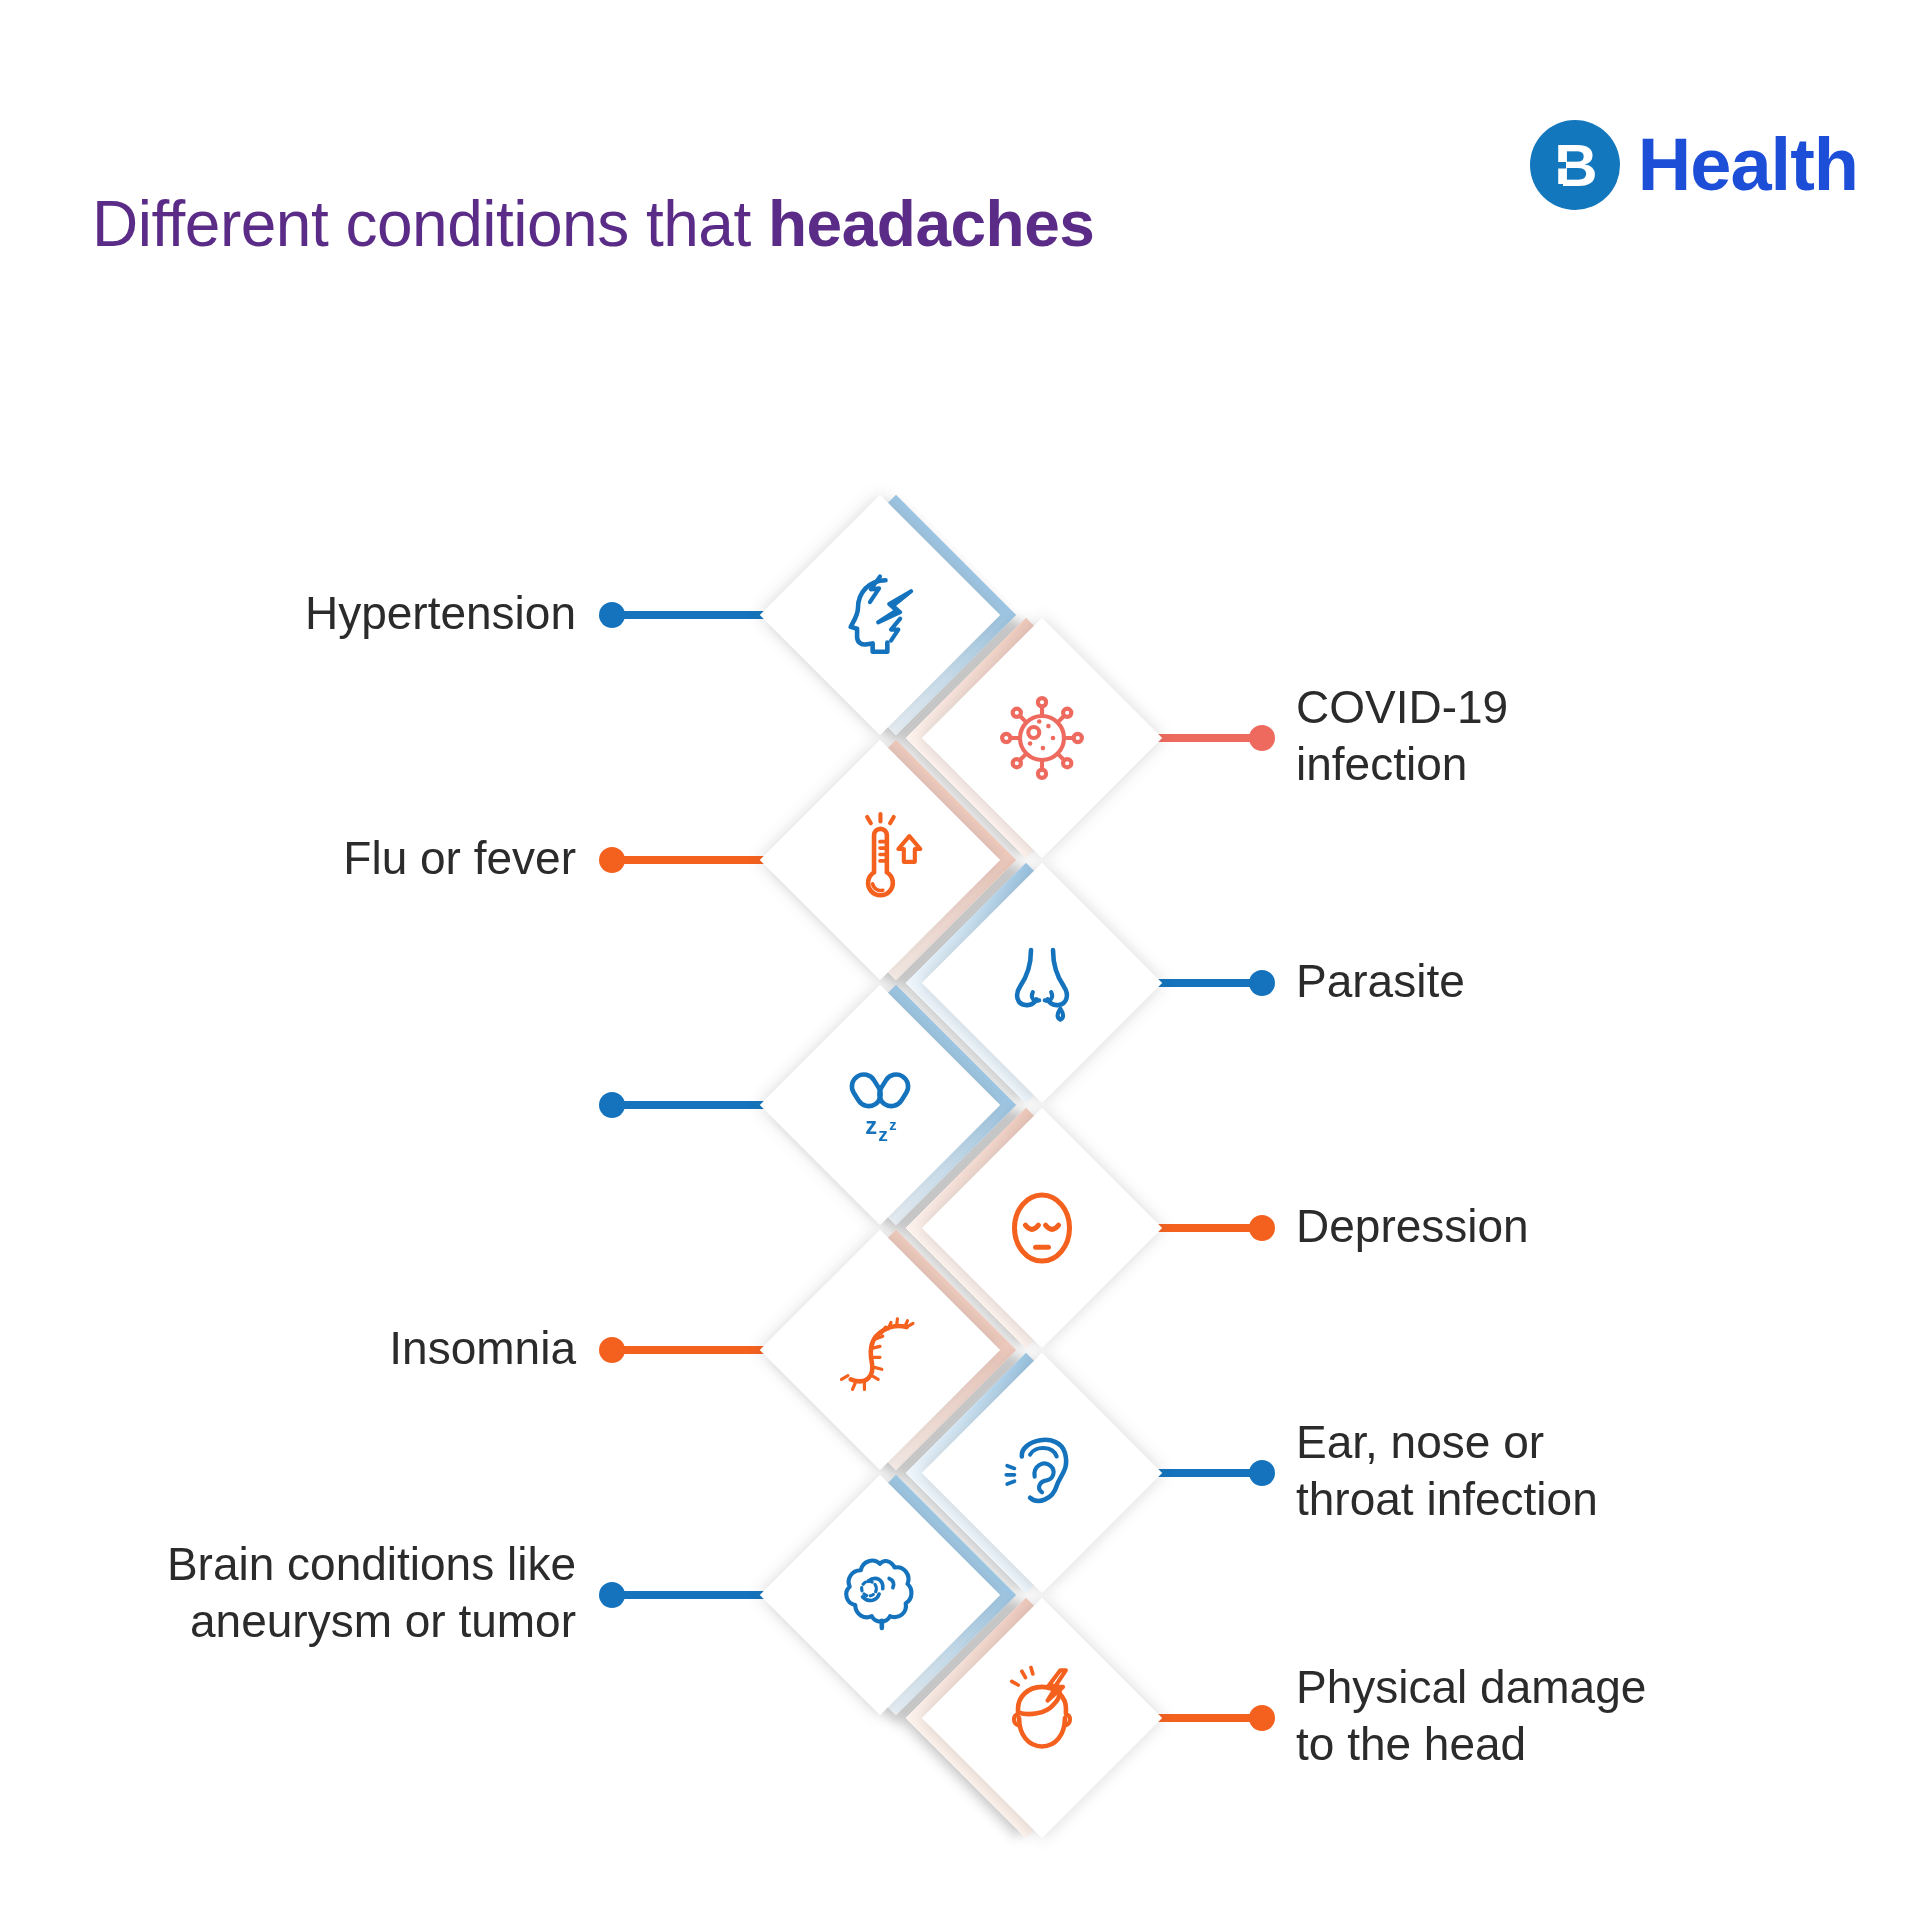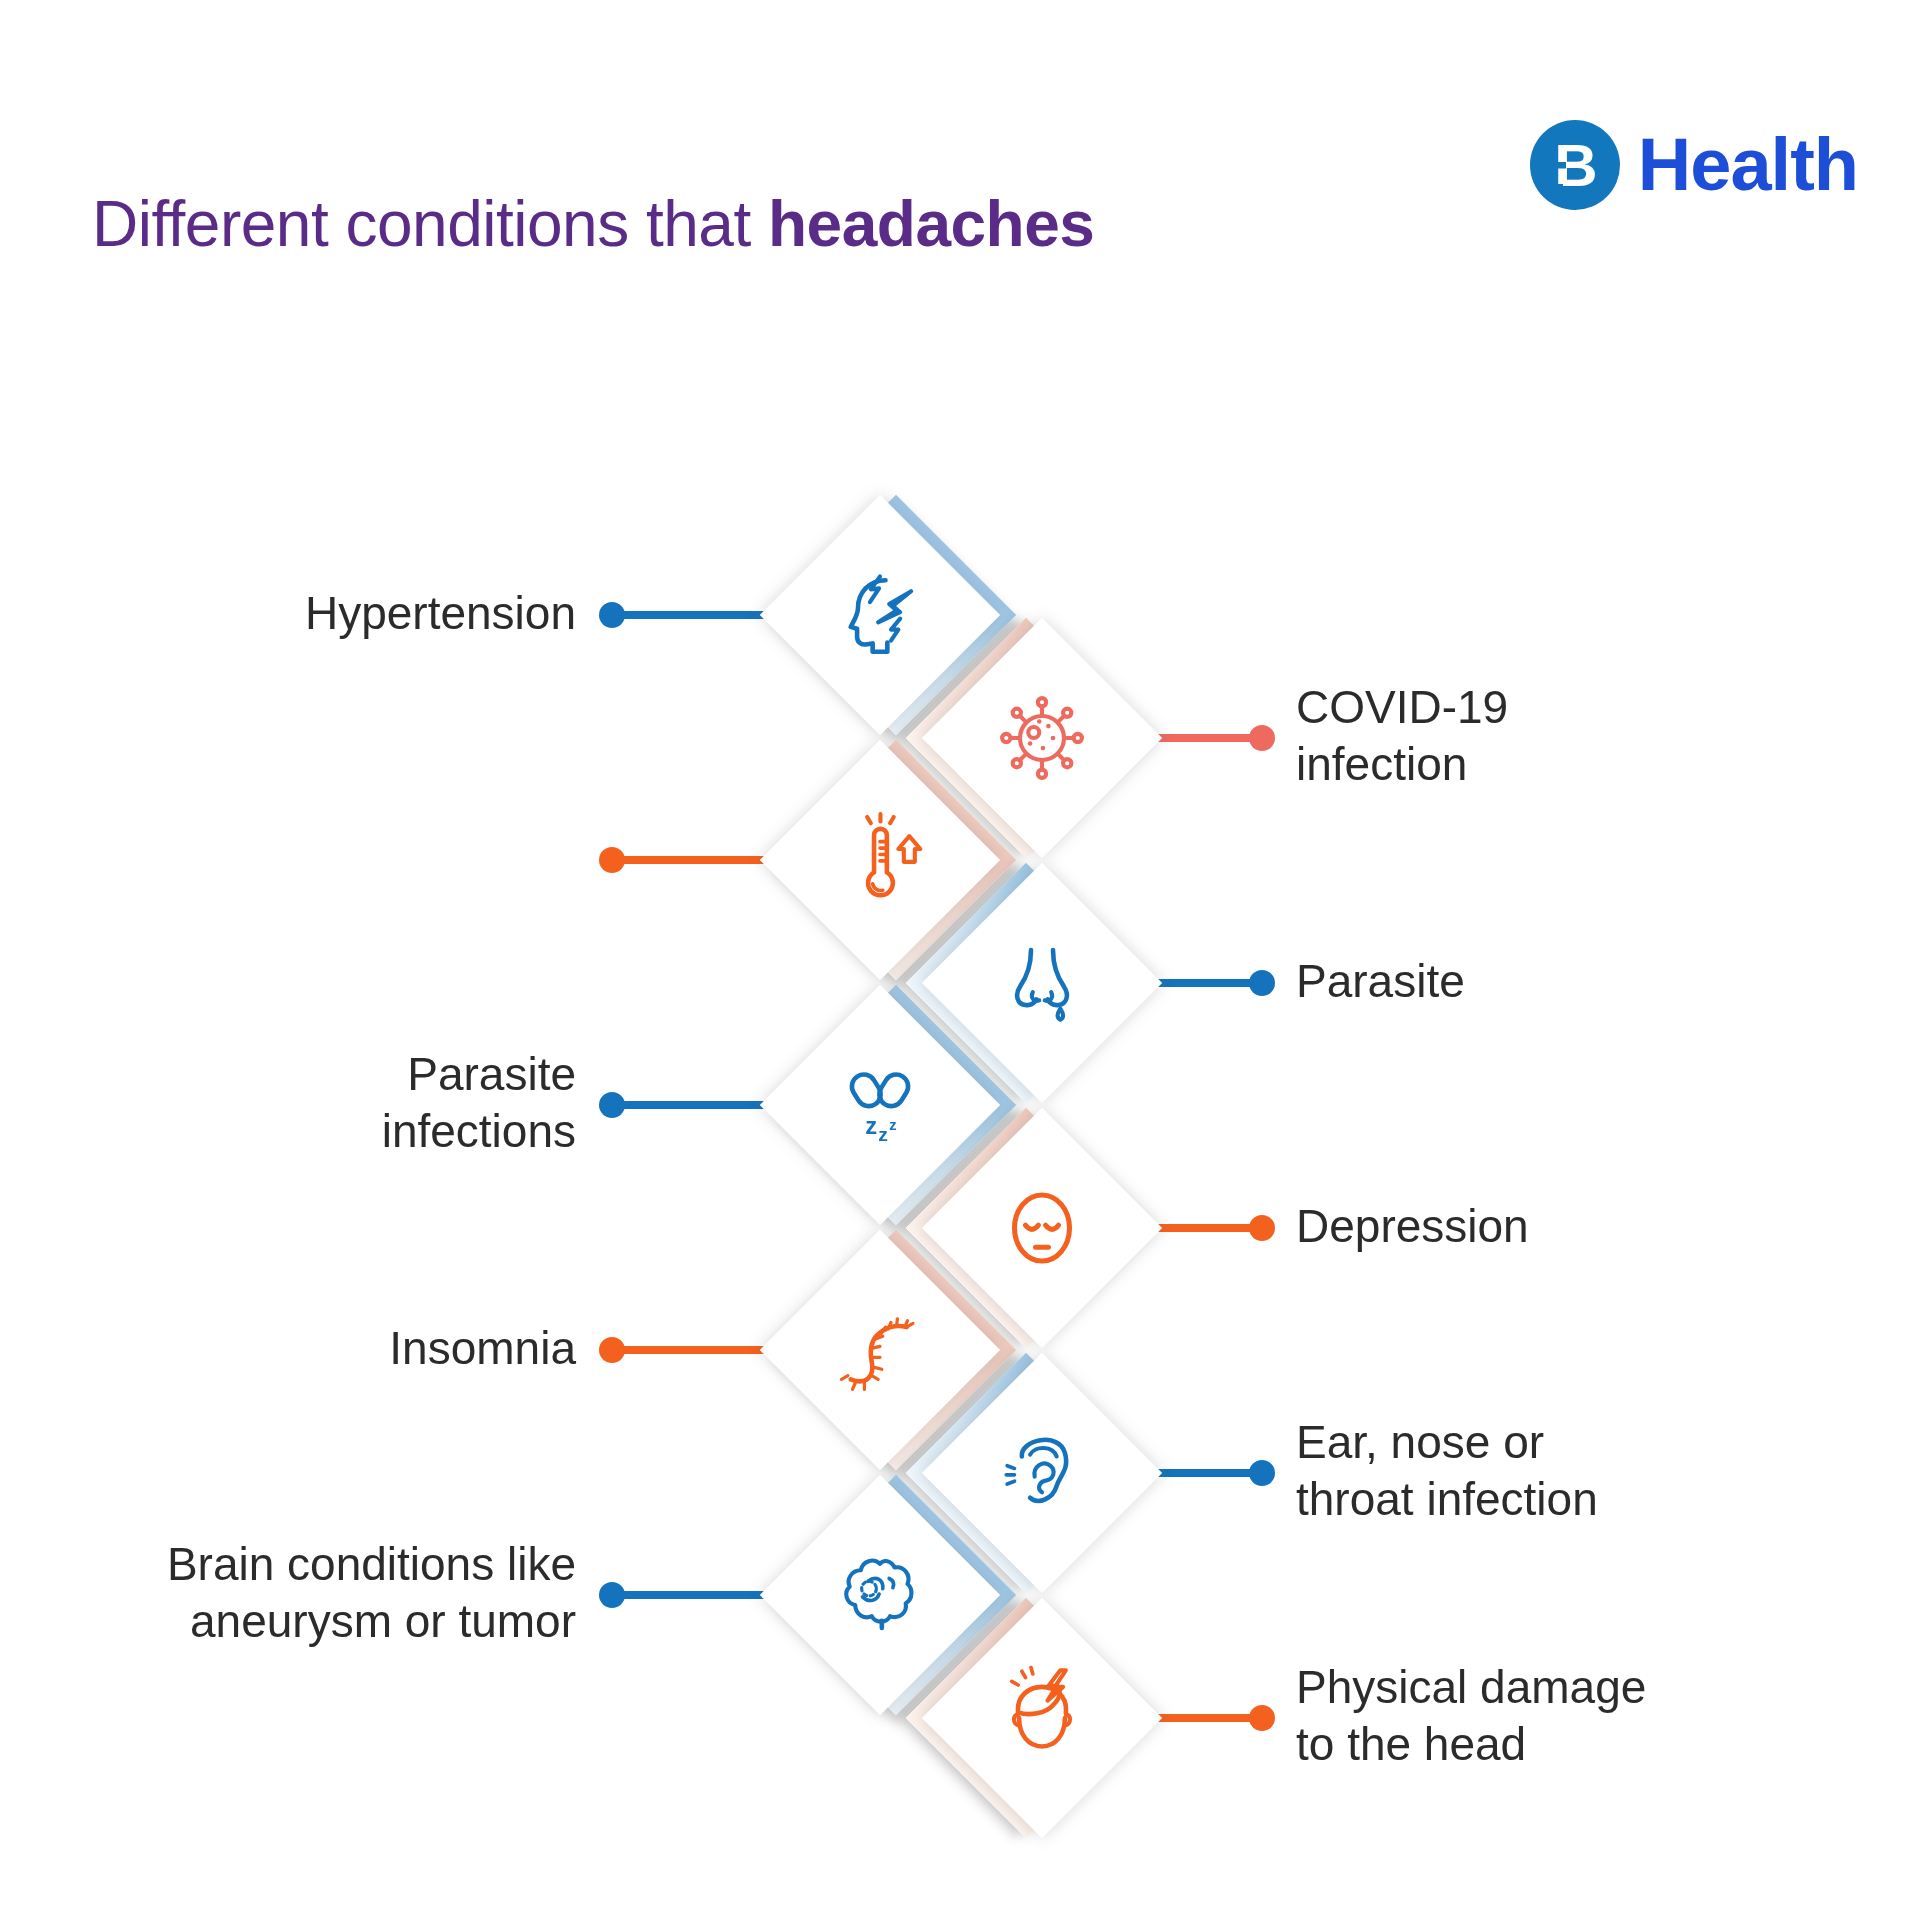--- a/index.html
+++ b/index.html
@@ -124,20 +124,21 @@
         <circle cx="67" cy="47" r="2.5" fill="currentColor" stroke="none"></circle>
         <circle cx="72" cy="60" r="2.5" fill="currentColor" stroke="none"></circle>
         <circle cx="61" cy="71" r="2.5" fill="currentColor" stroke="none"></circle>
         <circle cx="47" cy="66" r="2.5" fill="currentColor" stroke="none"></circle>
         <circle cx="57" cy="42" r="2.5" fill="currentColor" stroke="none"></circle>
       </svg>
     </div>
   </div>
 
   <div class="item left orange" style="--cy:820px">
+    <div class="label">Flu or fever</div>
     <div class="connector"></div>
     <div class="echo echo-pink"></div>
     <div class="diamond">
       <svg class="icon" width="110" height="110" viewBox="0 0 120 120" stroke-width="5">
         <path d="M53.5 33 a7 7 0 0 1 14 0 L67.5 73.5 a13.5 13.5 0 1 1 -14 0 Z"></path>
         <path d="M60 40 h6 M60 47 h6 M60 54 h6 M60 61 h6" stroke-width="4"></path>
         <path d="M52 86 a9 9 0 0 0 11 7" stroke-width="4"></path>
         <path d="M50 20 L46 13 M60.5 18 V10 M71 20 L75 13" stroke-width="4.5"></path>
         <path d="M86 62 V48 H80 L92 34 L104 48 H98 V62 Z" stroke-width="4.5"></path>
       </svg>
@@ -152,21 +153,20 @@
       <svg class="icon" width="110" height="110" viewBox="0 0 120 120" stroke-width="5">
         <path d="M48 24 C48 40 43 54 36 64 C30 73 33 83 42 84 C48 85 52 81 54 78"></path>
         <path d="M72 24 C72 40 77 54 84 64 C90 73 87 83 78 84 C72 85 68 81 66 78"></path>
         <path d="M50 70 c-3 6 1 11 7 9 M70 70 c3 6 -1 11 -7 9" stroke-width="4.5"></path>
         <path d="M80 88 c-4 6 -4 10 0 12 c4 -2 4 -6 0 -12" stroke-width="4.5"></path>
       </svg>
     </div>
   </div>
 
   <div class="item left blue" style="--cy:1065px;--lw:210px">
-    <div class="label">Parasite infections</div>
     <div class="connector"></div>
     <div class="echo echo-blue"></div>
     <div class="diamond">
       <svg class="icon" width="110" height="110" viewBox="0 0 120 120" stroke-width="5">
         <rect x="32" y="26" width="26" height="36" rx="13" transform="rotate(-32 45 44)"></rect>
         <rect x="62" y="26" width="26" height="36" rx="13" transform="rotate(32 75 44)"></rect>
         <text x="44" y="92" font-size="26" font-weight="700" fill="currentColor" stroke="none" font-family="Liberation Sans, DejaVu Sans, sans-serif">z</text>
         <text x="58" y="99" font-size="21" font-weight="700" fill="currentColor" stroke="none" font-family="Liberation Sans, DejaVu Sans, sans-serif">z</text>
         <text x="70" y="87" font-size="16" font-weight="700" fill="currentColor" stroke="none" font-family="Liberation Sans, DejaVu Sans, sans-serif">z</text>
       </svg>

